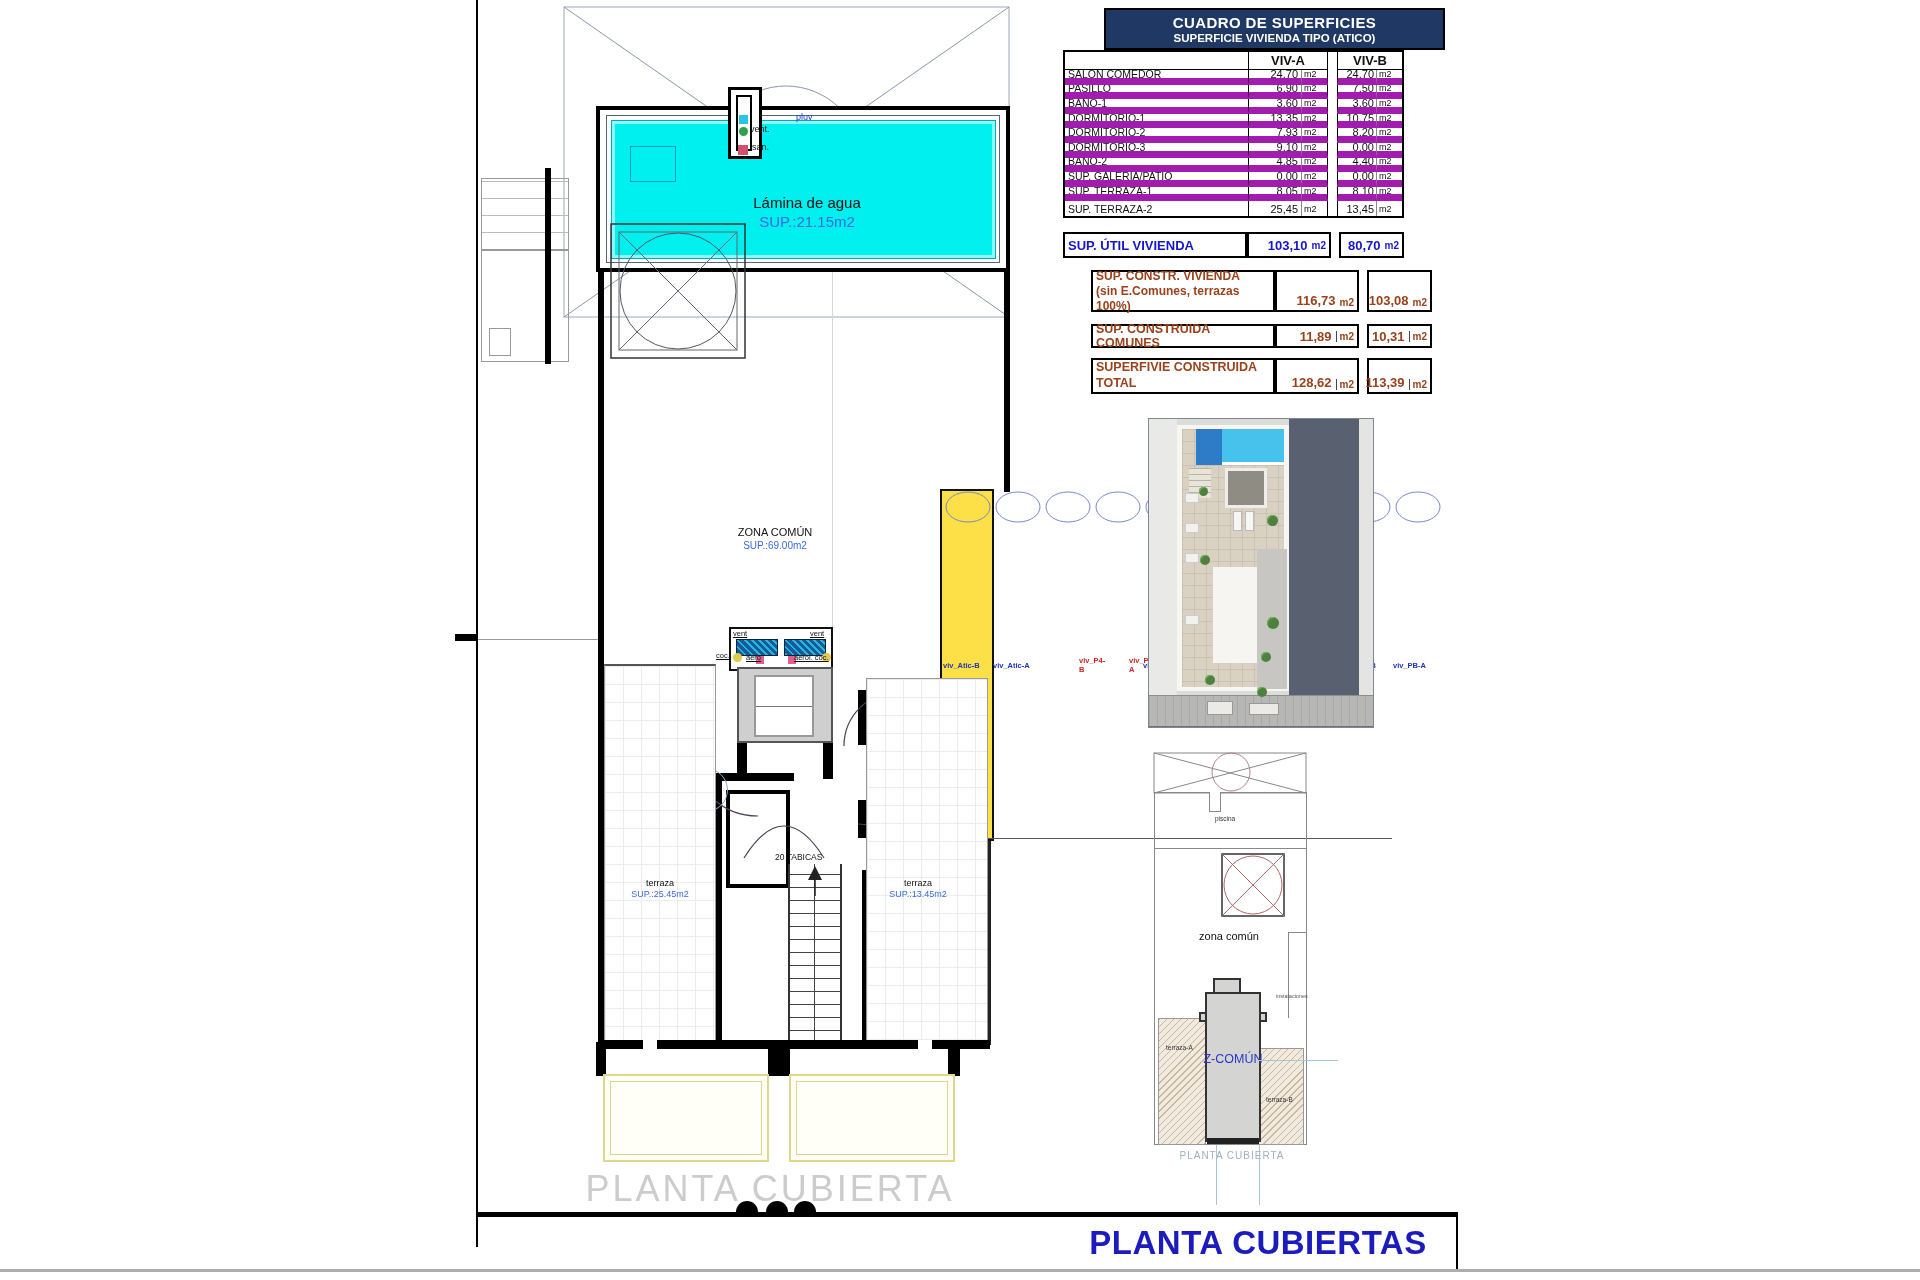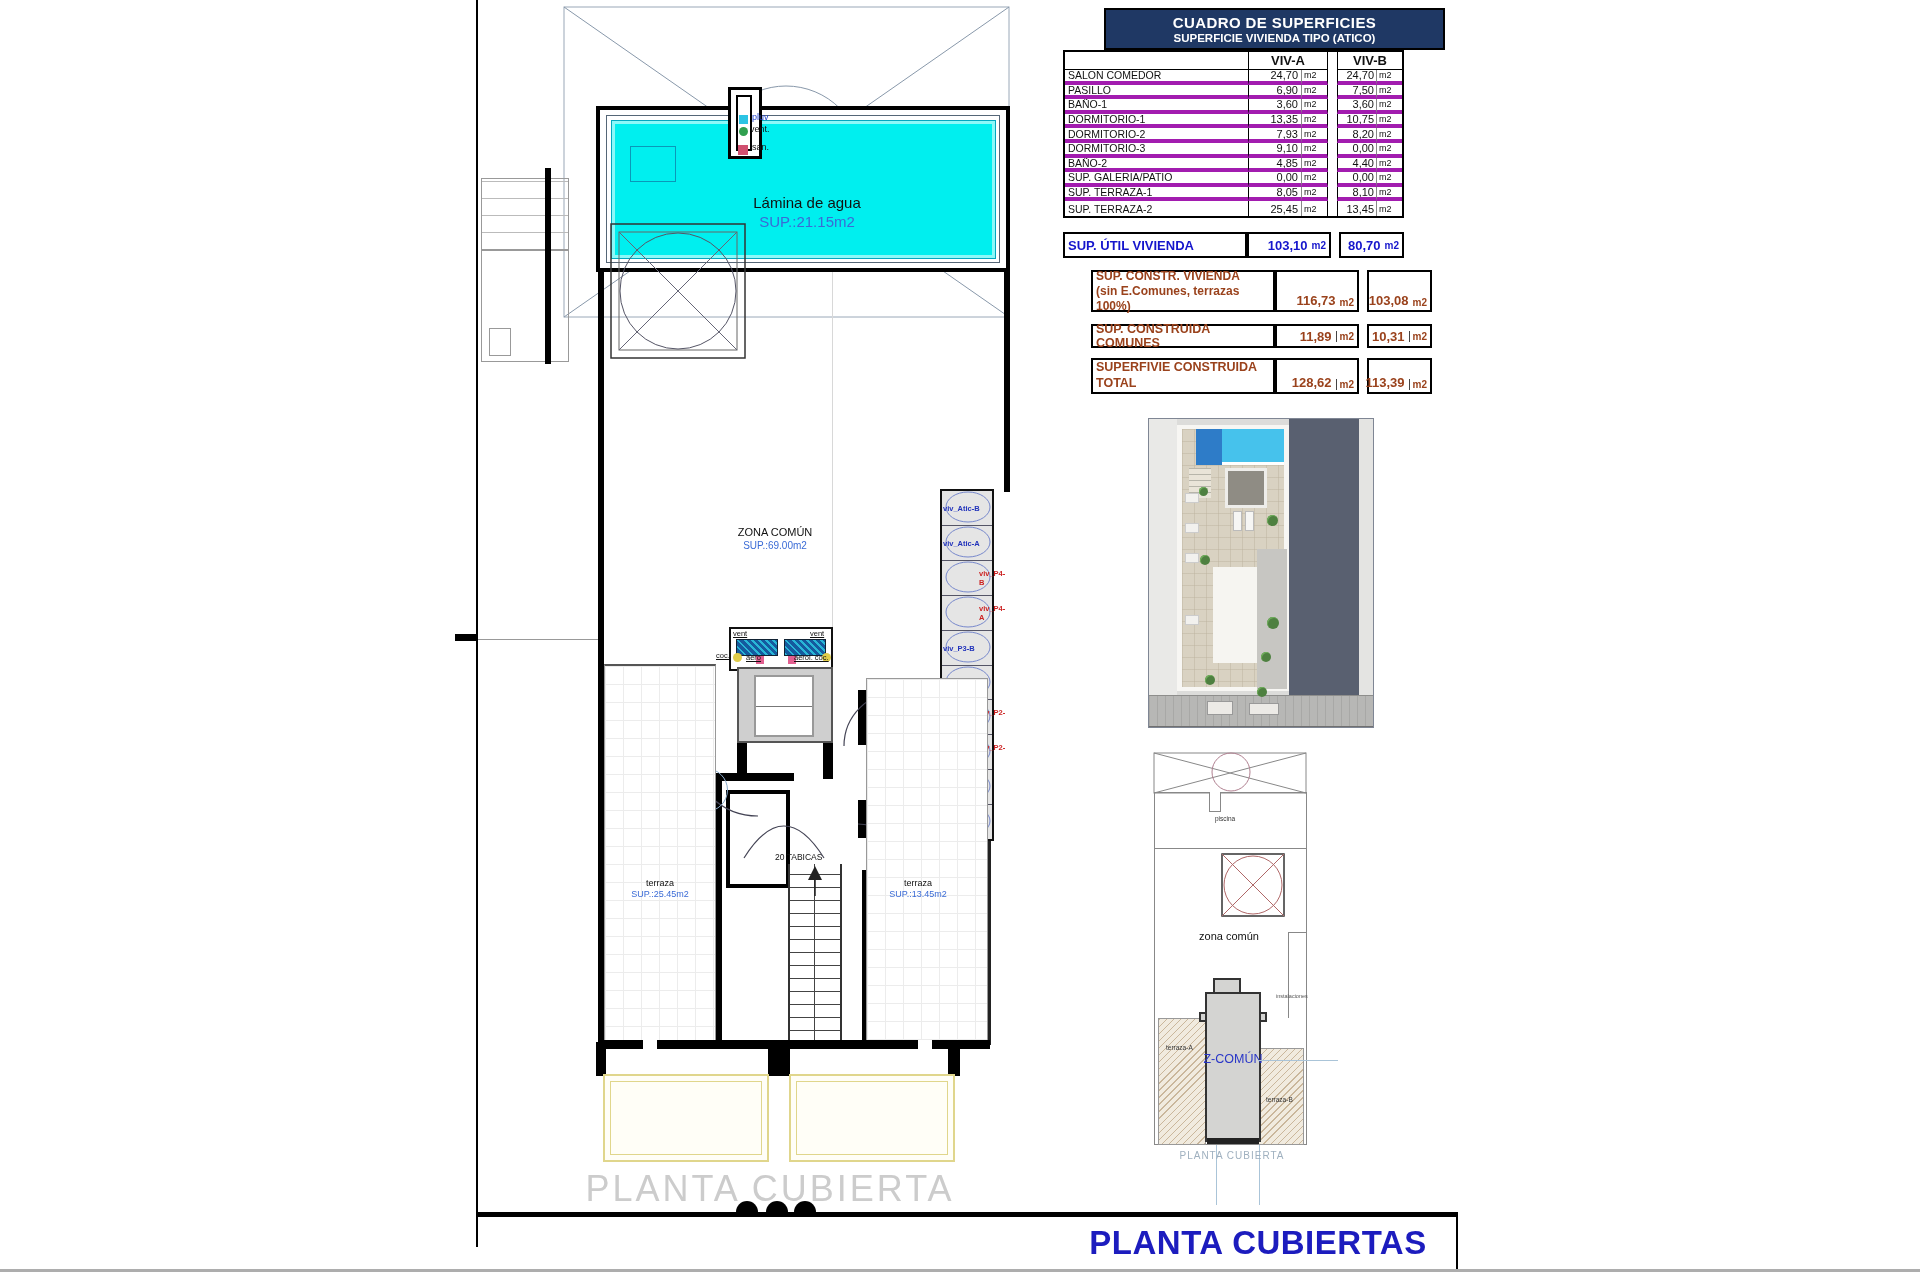--- a/index.html
+++ b/index.html
@@ -10,21 +10,21 @@
   .sheet-line{background:#000;}
   .title-blue{color:var(--title-blue,#1c1cbe);font-weight:bold;font-size:33px;letter-spacing:.5px;}
   
   .tbl-header{background:var(--table-header-bg,#1f3864);border:2px solid #000;color:#fff;text-align:center;
     display:flex;flex-direction:column;justify-content:center;gap:1px;margin-left:41px;}
   .tbl-header .l1{font-size:15px;font-weight:bold;letter-spacing:.4px;}
   .tbl-header .l2{font-size:11.5px;font-weight:bold;}
   .tbl-main{border:2px solid #000;background:#fff;}
   .trow{display:flex;height:14.6px;}
   .trow.head{height:18px;}
-  .tcell{box-sizing:border-box;border-bottom:4px solid #a21caf;display:flex;align-items:center;overflow:hidden;}
+  .tcell{box-sizing:border-box;border-bottom:7px solid #a21caf;display:flex;align-items:center;overflow:hidden;}
   .tcell.lbl{width:184px;border-right:1.5px solid #000;font-size:10.5px;padding-left:3px;}
   .tcell.anum{width:53px;justify-content:flex-end;padding-right:3px;font-size:11px;border-right:1px solid #888;}
   .tcell.aunit{width:26px;font-size:9px;padding-left:2px;border-right:1.5px solid #000;}
   .tgap{width:9px;}
   .tcell.bnum{width:40px;justify-content:flex-end;padding-right:2px;font-size:11px;border-left:1.5px solid #000;border-right:1px solid #888;}
   .tcell.bunit{width:25px;font-size:9px;padding-left:2px;}
   .trow.head .tcell{border-bottom:1.5px solid #000;font-weight:bold;font-size:13px;justify-content:center;}
   .trow.head .ahead{width:79px;border-right:1.5px solid #000;}
   .trow.head .bhead{width:65px;border-left:1.5px solid #000;}
   .trow:last-child .tcell{border-bottom:none;}
@@ -35,21 +35,21 @@
   .sumval .u{font-size:10px;margin-left:4px;}
   .sumval .n{font-size:13px;}
   .usep{border-left:1px solid #444;padding-left:3px;margin-left:4px;}
   
   .wall{background:#000;}
   .terr{background:#fff;border:1px solid #999;
     background-image:linear-gradient(#ececec 1px,transparent 1px),linear-gradient(90deg,#ececec 1px,transparent 1px);
     background-size:18px 18px;}
   .plan-small{font-size:9px;color:#111;line-height:1.25;text-align:center;}
   .area-blue{color:var(--accent-blue,#3a6bd6);}
-  .riser{border:2px solid #111;background:#e5e5e5;display:flex;flex-direction:column;}
+  .riser{border:2px solid #111;background:#fde047;display:flex;flex-direction:row;}
   .riser-cell{position:relative;flex:1;border-bottom:1px solid #556;}
   .riser-cell:last-child{border-bottom:none;}
   .riser-lbl{position:absolute;left:1px;top:50%;transform:translateY(-50%);font-size:7.5px;font-weight:bold;}
   .riser-lbl.blue{color:#2233bb;}
   .riser-lbl.red{color:#cc2222;padding-left:36px;}
   .hatchbox{background:repeating-linear-gradient(45deg,#28b6d6 0 2px,#155a9e 2px 5px);border:1px solid #123;}
   .svc-lbl{position:absolute;font-size:7.5px;color:#111;white-space:nowrap;text-decoration:underline;}
   .marker{border:1px solid #88aacc;border-radius:50%;display:flex;align-items:center;justify-content:center;
     font-size:27px;font-weight:bold;color:var(--marker-red,#cc2020);background:transparent;}
   .awning{border:2px solid #e0d68c;background:#fffef7;}
@@ -91,21 +91,21 @@
 <div class="abs plan-small" style="left:742px;top:194px;width:130px;font-size:15px;">
   <div>Lámina de agua</div>
   <div class="area-blue">SUP.:21.15m2</div>
 </div>
 
 <div class="abs" style="left:728px;top:87px;width:34px;height:72px;background:#fff;border:3px solid #000;"></div>
 <div class="abs" style="left:736px;top:95px;width:16px;height:56px;border:2px solid #000;"></div>
 <div class="abs" style="left:739px;top:115px;width:9px;height:9px;background:#2cc4e4;"></div>
 <div class="abs" style="left:739px;top:127px;width:9px;height:9px;background:#30a050;border-radius:50%;"></div>
 <div class="abs" style="left:738px;top:145px;width:10px;height:10px;background:#d05070;"></div>
-<div class="abs" style="left:752px;top:112px;font-size:9px;color:#2244cc;">pluv</div>
+<div class="abs" style="left:796px;top:112px;font-size:9px;color:#2244cc;">pluv</div>
 <div class="abs" style="left:750px;top:124px;font-size:9px;">vent.</div>
 <div class="abs" style="left:752px;top:142px;font-size:9px;">san.</div>
 
 <div class="abs" style="left:481px;top:178px;width:88px;height:72px;border:1px solid #999;background:repeating-linear-gradient(0deg,transparent 0 16px,#bbb 16px 17px);"></div>
 <div class="abs" style="left:481px;top:250px;width:88px;height:112px;border:1px solid #999;"></div>
 <div class="abs" style="left:489px;top:328px;width:22px;height:28px;border:1px solid #999;"></div>
 <div class="abs wall" style="left:545px;top:168px;width:6px;height:196px;"></div>
 
 <svg class="abs" style="left:609px;top:222px;" width="138" height="138" viewBox="0 0 138 138">
   <rect x="2" y="2" width="134" height="134" fill="none" stroke="#333" stroke-width="1.5"></rect>

